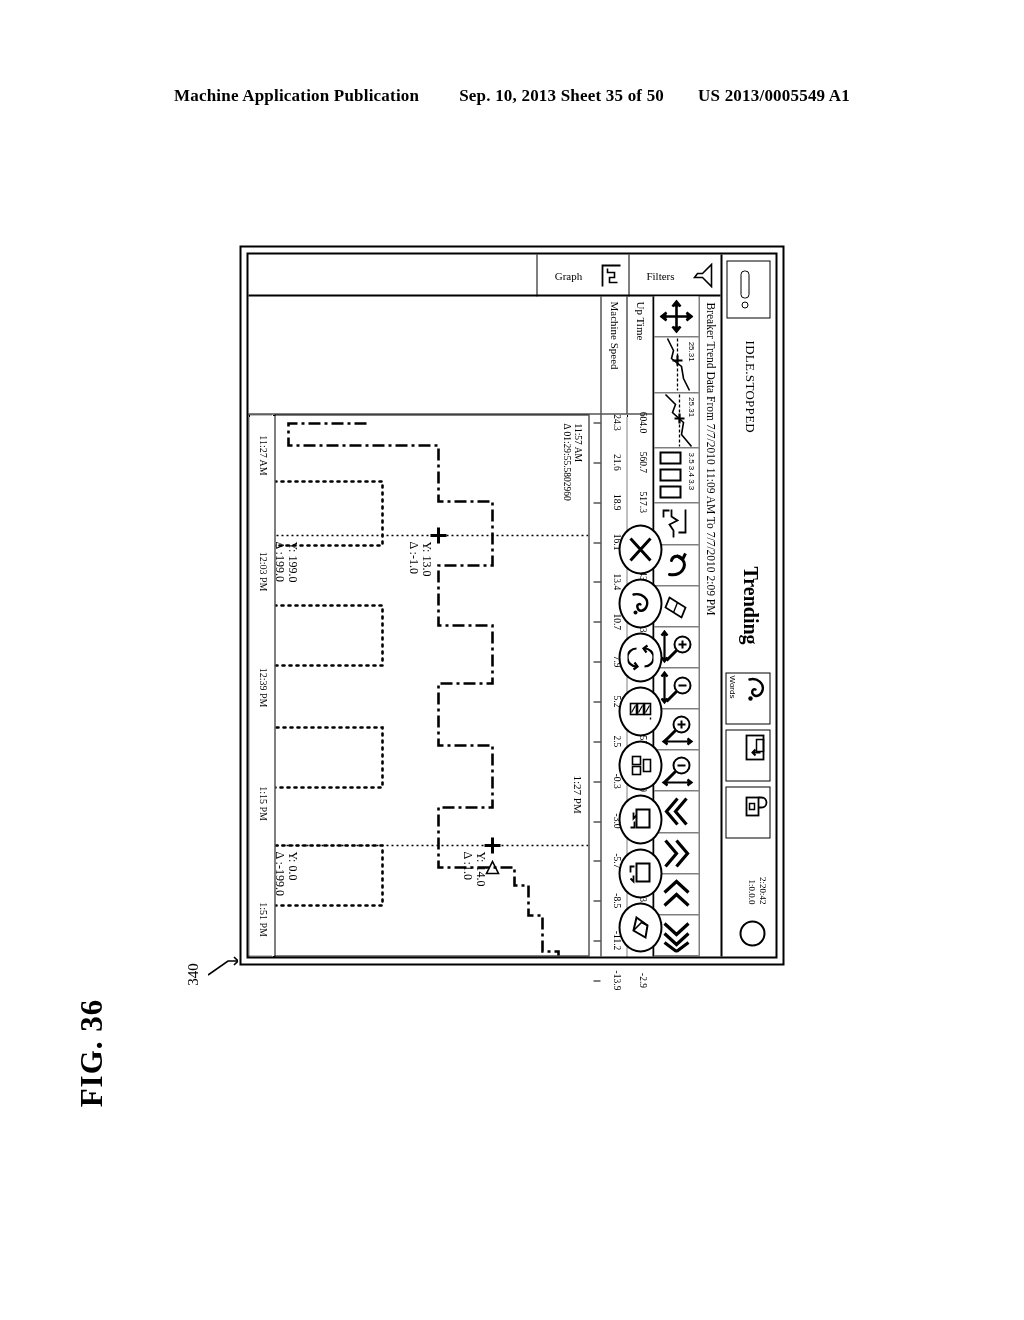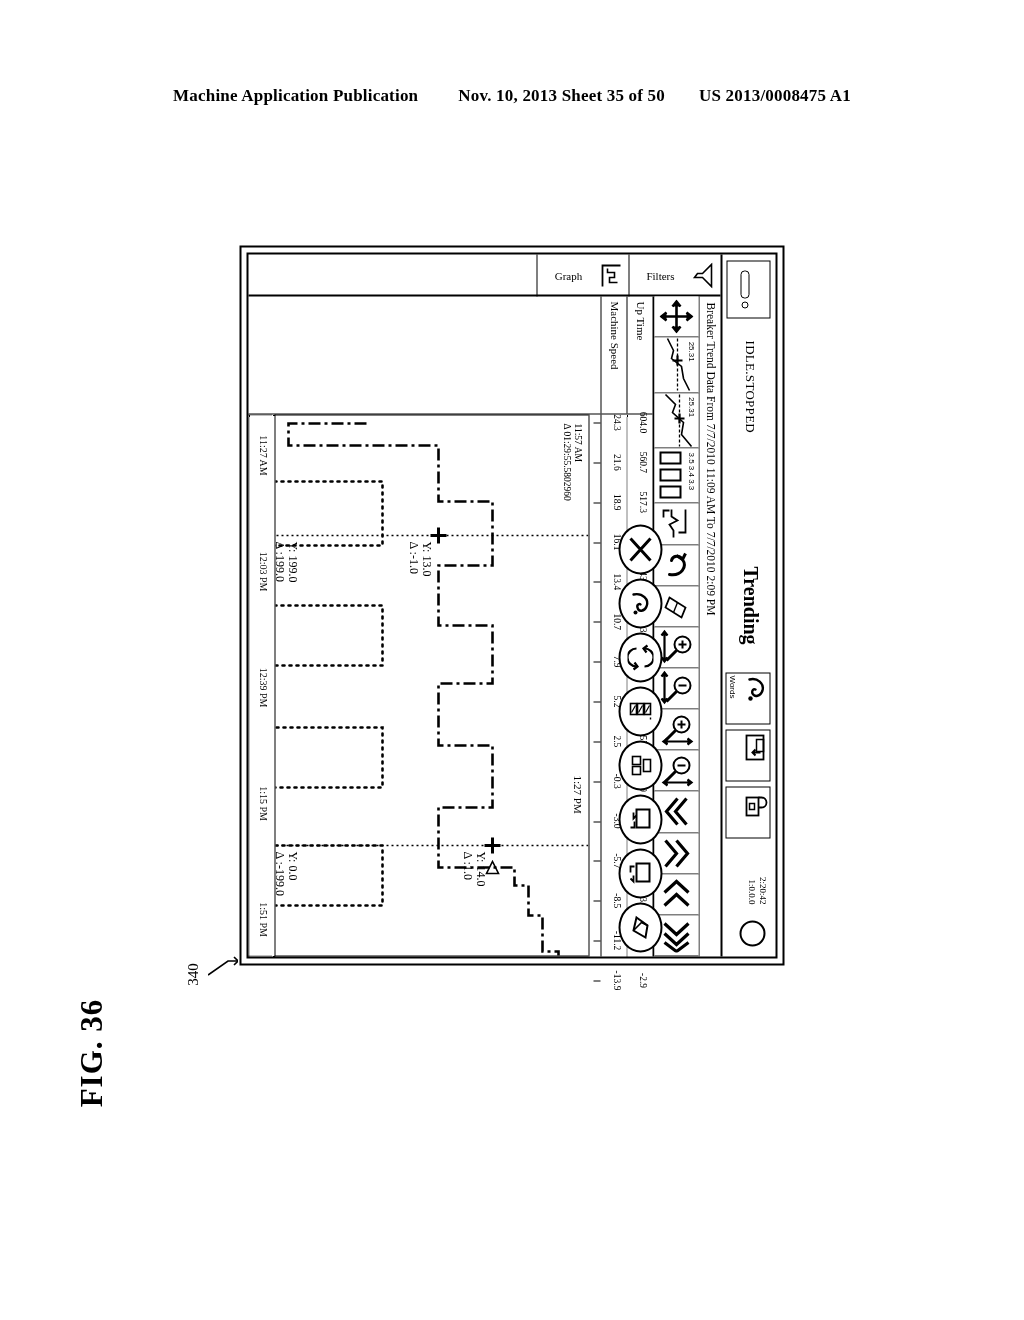--- a/index.html
+++ b/index.html
@@ -84,21 +84,21 @@
 
   
   .ovals{position:absolute;right:4px;top:58px;display:flex;gap:4px;}
   .oval{width:46px;height:40px;border:2px solid #000;border-radius:50%;position:relative;background:#fff;}
   .oval svg{position:absolute;left:50%;top:50%;transform:translate(-50%,-50%);}
 </style>
 </head>
 <body>
 
 <div class="pat-header">
-  <span class="ph-1">Machine Application Publication</span><span class="ph-2">Nov. 10, 2013  Sheet 35 of 50</span><span>US 2013/0008475 A1</span>
+  <span class="ph-1">Machine Application Publication</span><span class="ph-2">Sep. 10, 2013  Sheet 35 of 50</span><span>US 2013/0005549 A1</span>
 </div>
 
 <div class="fig-label">FIG. 36</div>
 <div class="ref-num">340</div>
 <svg class="ref-leader" viewBox="0 0 30 22">
   <path d="M0,20 L20,6 L30,6" stroke="#000" stroke-width="1.6" fill="none"></path>
   <path d="M26,2 L30,6 L26,10" stroke="#000" stroke-width="1.6" fill="none"></path>
 </svg>
 
 <div class="rot-wrap">

